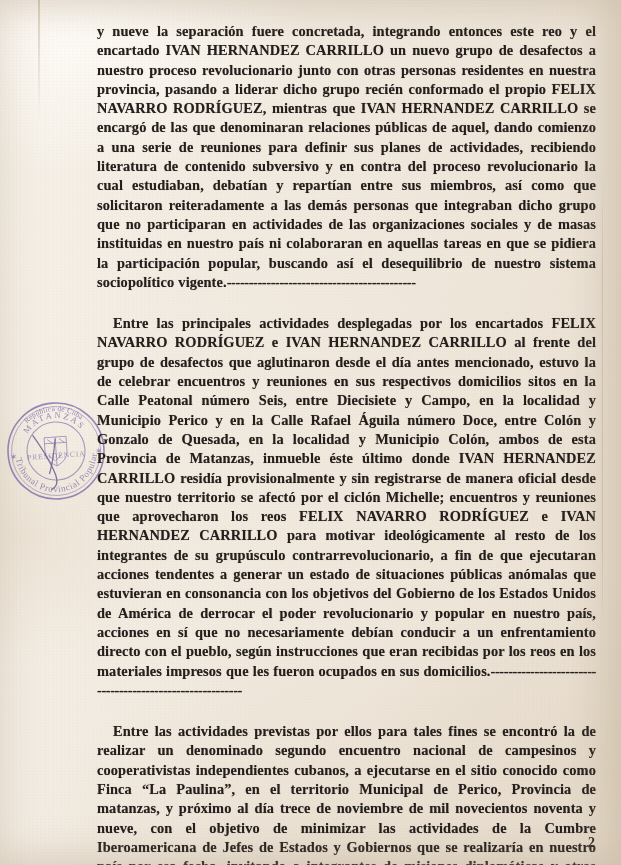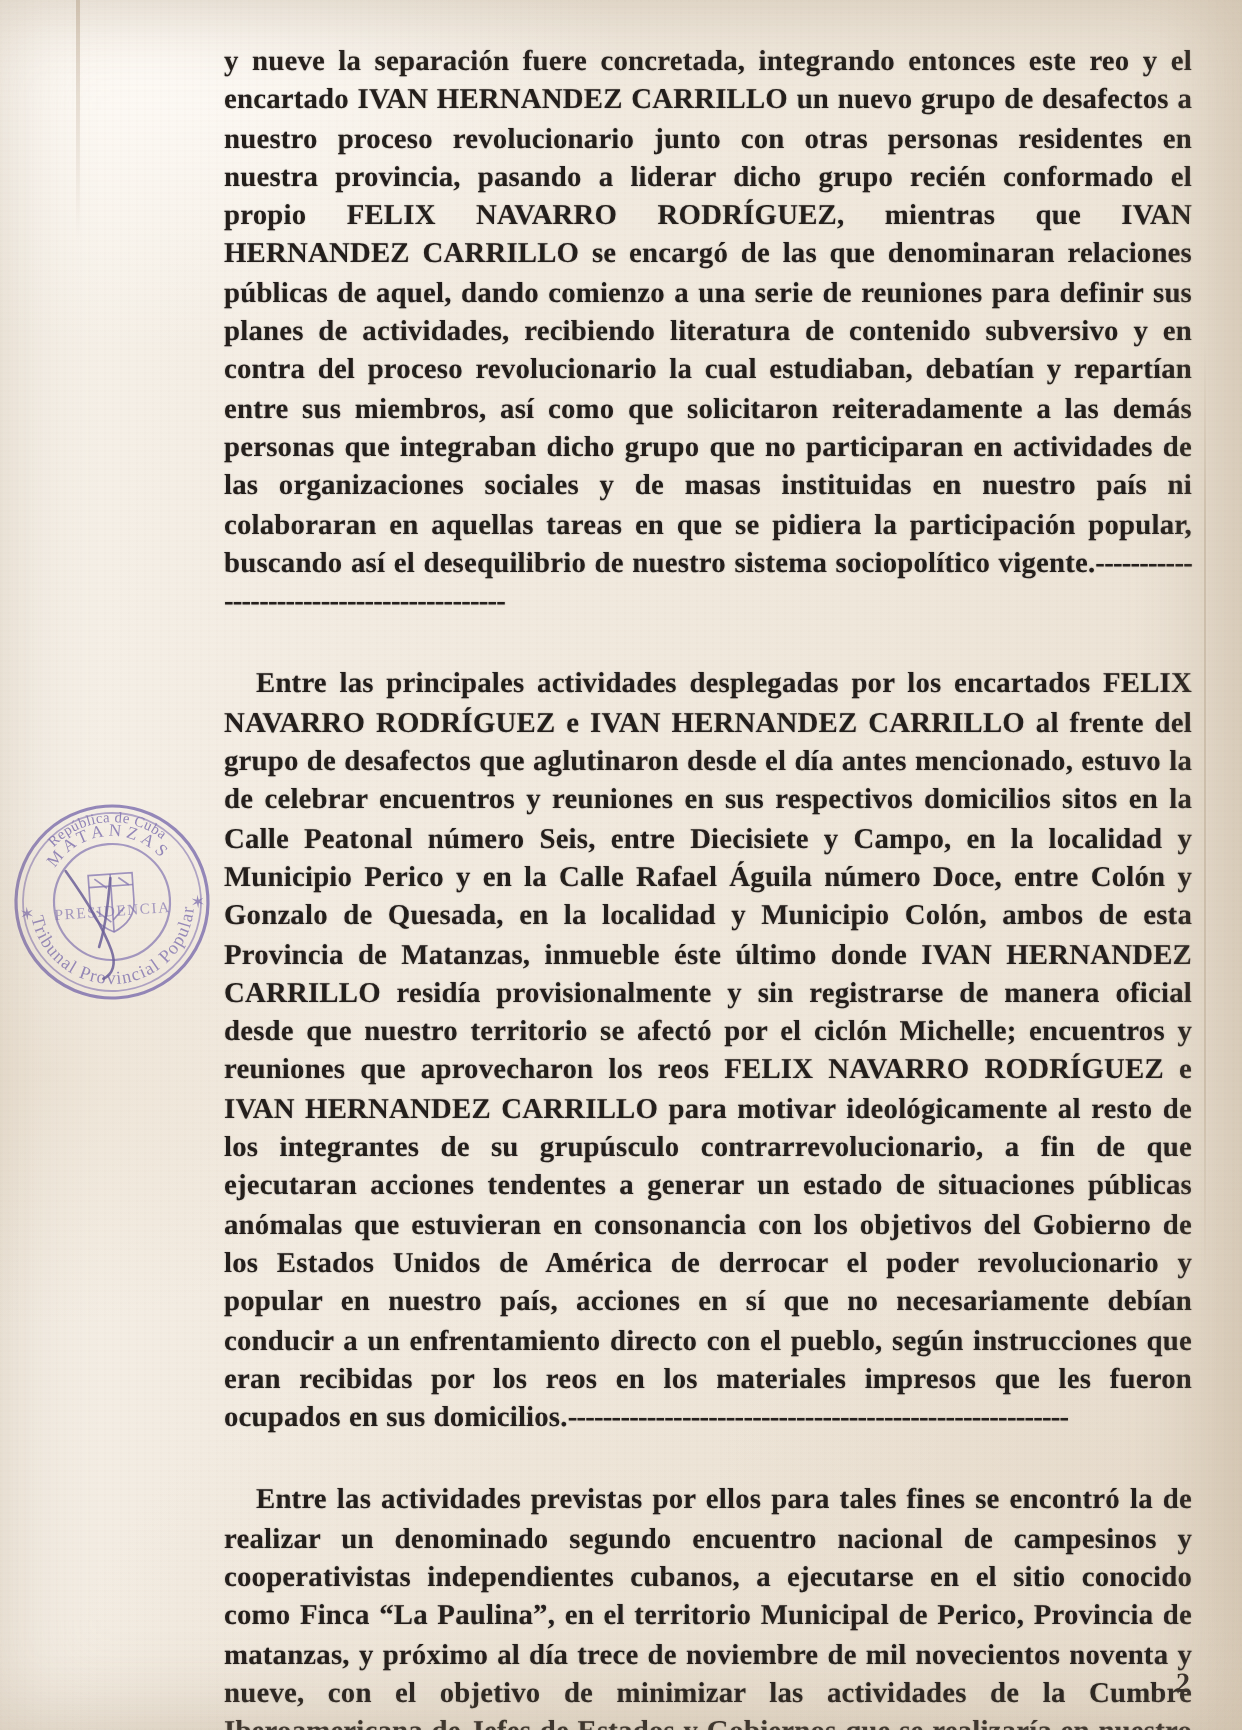--- a/index.html
+++ b/index.html
@@ -52,21 +52,21 @@
     box-shadow: inset 0 0 46px rgba(170,150,124,0.30), inset -22px 0 38px rgba(175,153,126,0.20);
   }
 
   .body-text {
     position: absolute;
     left: 97px;
     top: 22px;
     width: 499px;
   }
   p.para {
-    margin: 0 0 22px 15px;
+    margin: 0 0 22px 0;
     font-size: 14.4px;
     line-height: 19.3px;
     color: #241f1c;
     text-align: justify;
     text-align-last: left;
     letter-spacing: 0.1px;
     word-spacing: 0.4px;
     font-weight: 600;
     text-shadow: 0 0 0.7px rgba(40,32,28,0.45);
   }

